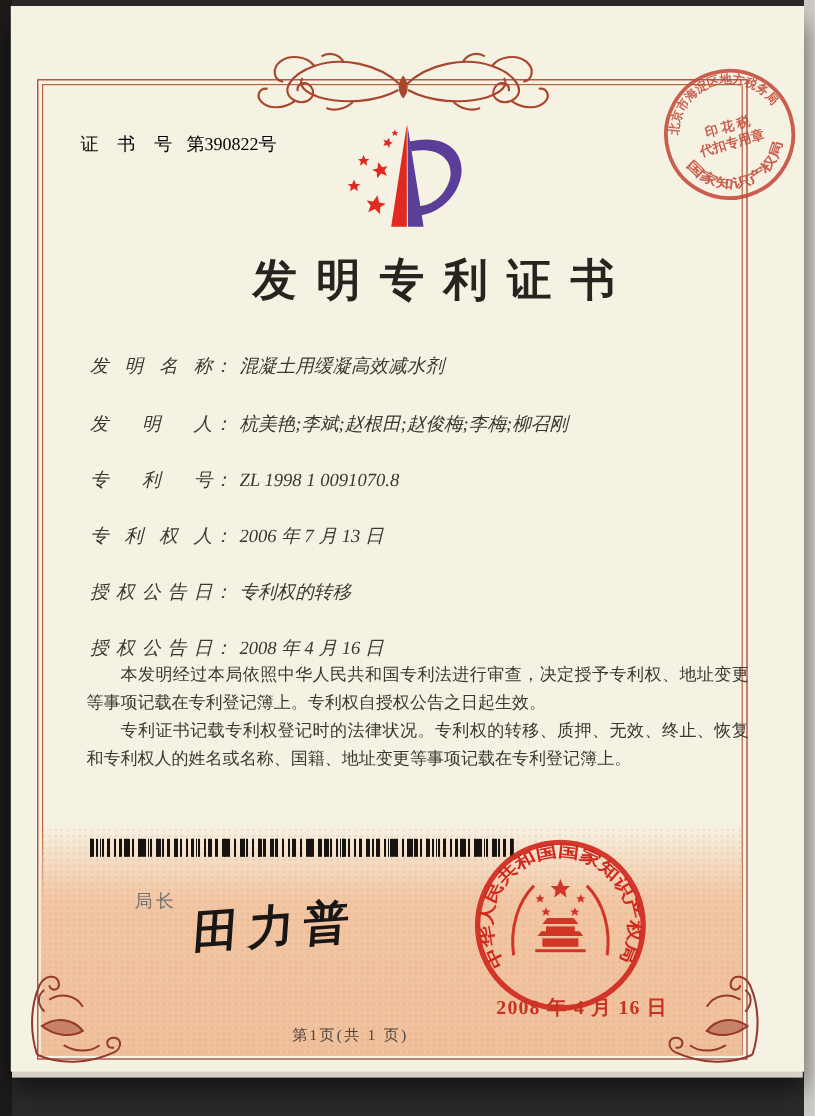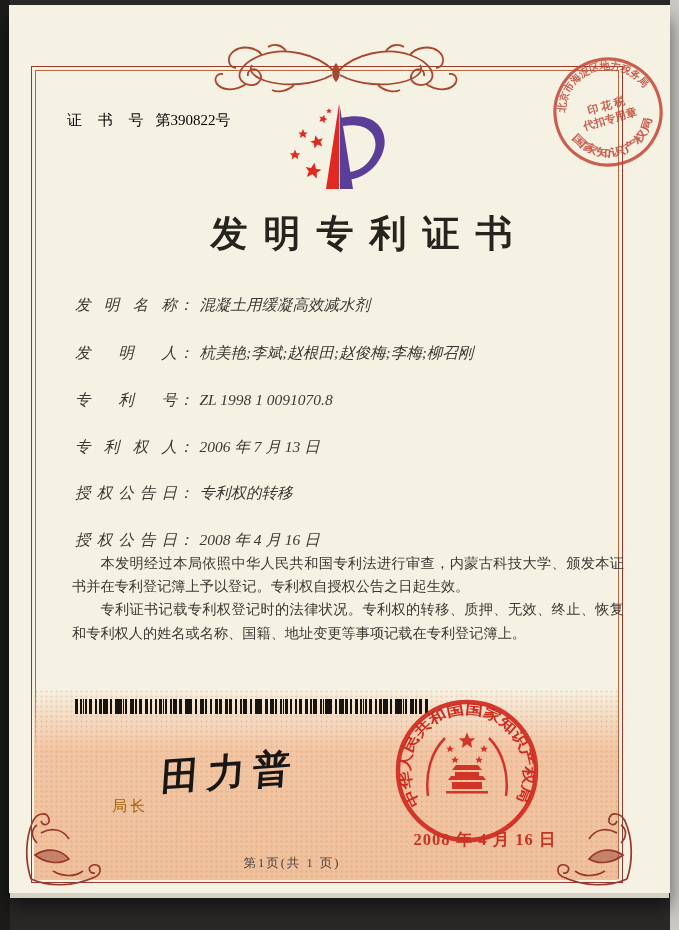--- a/index.html
+++ b/index.html
@@ -49,21 +49,21 @@
     font-size:14.2px;line-height:23.2px;color:#3b3732;text-align:justify;
   }
   .body-text p{margin:0;text-indent:2em;}
   .barcode{
     position:absolute;left:66px;top:694px;width:353px;height:15px;
     background:
       repeating-linear-gradient(90deg,#171310 0 2px,transparent 2px 5px),
       repeating-linear-gradient(90deg,#171310 0 1px,transparent 1px 8px),
       repeating-linear-gradient(90deg,#171310 0 3px,transparent 3px 14px);
   }
-  .sig-role{position:absolute;left:103px;top:792px;font-size:15px;color:#a16207;letter-spacing:3px;text-align:right;}
+  .sig-role{position:absolute;left:103px;top:737px;font-size:15px;color:#737373;letter-spacing:3px;text-align:right;}
   .sig-name{
     position:absolute;left:152px;top:742px;font-size:38px;font-weight:700;color:#181715;
     transform:rotate(-4deg) skewX(-8deg);letter-spacing:8px;
     font-family:"DejaVu Serif",serif;
   }
   .seal{position:absolute;left:383px;top:691px;}
   .issue-date{
     position:absolute;left:388px;top:824px;width:176px;text-align:center;
     font-size:16.5px;color:#c53322;letter-spacing:1px;font-weight:600;
   }
@@ -174,21 +174,21 @@
     </div>
     <div class="frow" style="top:478px">
       <span class="f-label">授权公告日</span><span class="f-colon">：</span><span>专利权的转移</span>
     </div>
     <div class="frow" style="top:525px">
       <span class="f-label">授权公告日</span><span class="f-colon">：</span><span>2008 年 4 月 16 日</span>
     </div>
   </div>
 
   <div class="body-text">
-    <p>本发明经过本局依照中华人民共和国专利法进行审查，内蒙古科技大学、颁发本证书并在专利登记簿上予以登记。专利权自授权公告之日起生效。</p>
+    <p>本发明经过本局依照中华人民共和国专利法进行审查，决定授予专利权、地址变更等事项记载在专利登记簿上。专利权自授权公告之日起生效。</p>
     <p>专利证书记载专利权登记时的法律状况。专利权的转移、质押、无效、终止、恢复和专利权人的姓名或名称、国籍、地址变更等事项记载在专利登记簿上。</p>
   </div>
 
   <div class="barcode"></div>
 
   <div class="sig-role">局长</div>
   <div class="sig-name">田力普</div>
 
   <svg class="seal" width="150" height="150" viewBox="0 0 150 150">
     <circle cx="75" cy="75" r="69" fill="none" stroke="#d0291e" stroke-width="4.5" opacity=".92"></circle>

